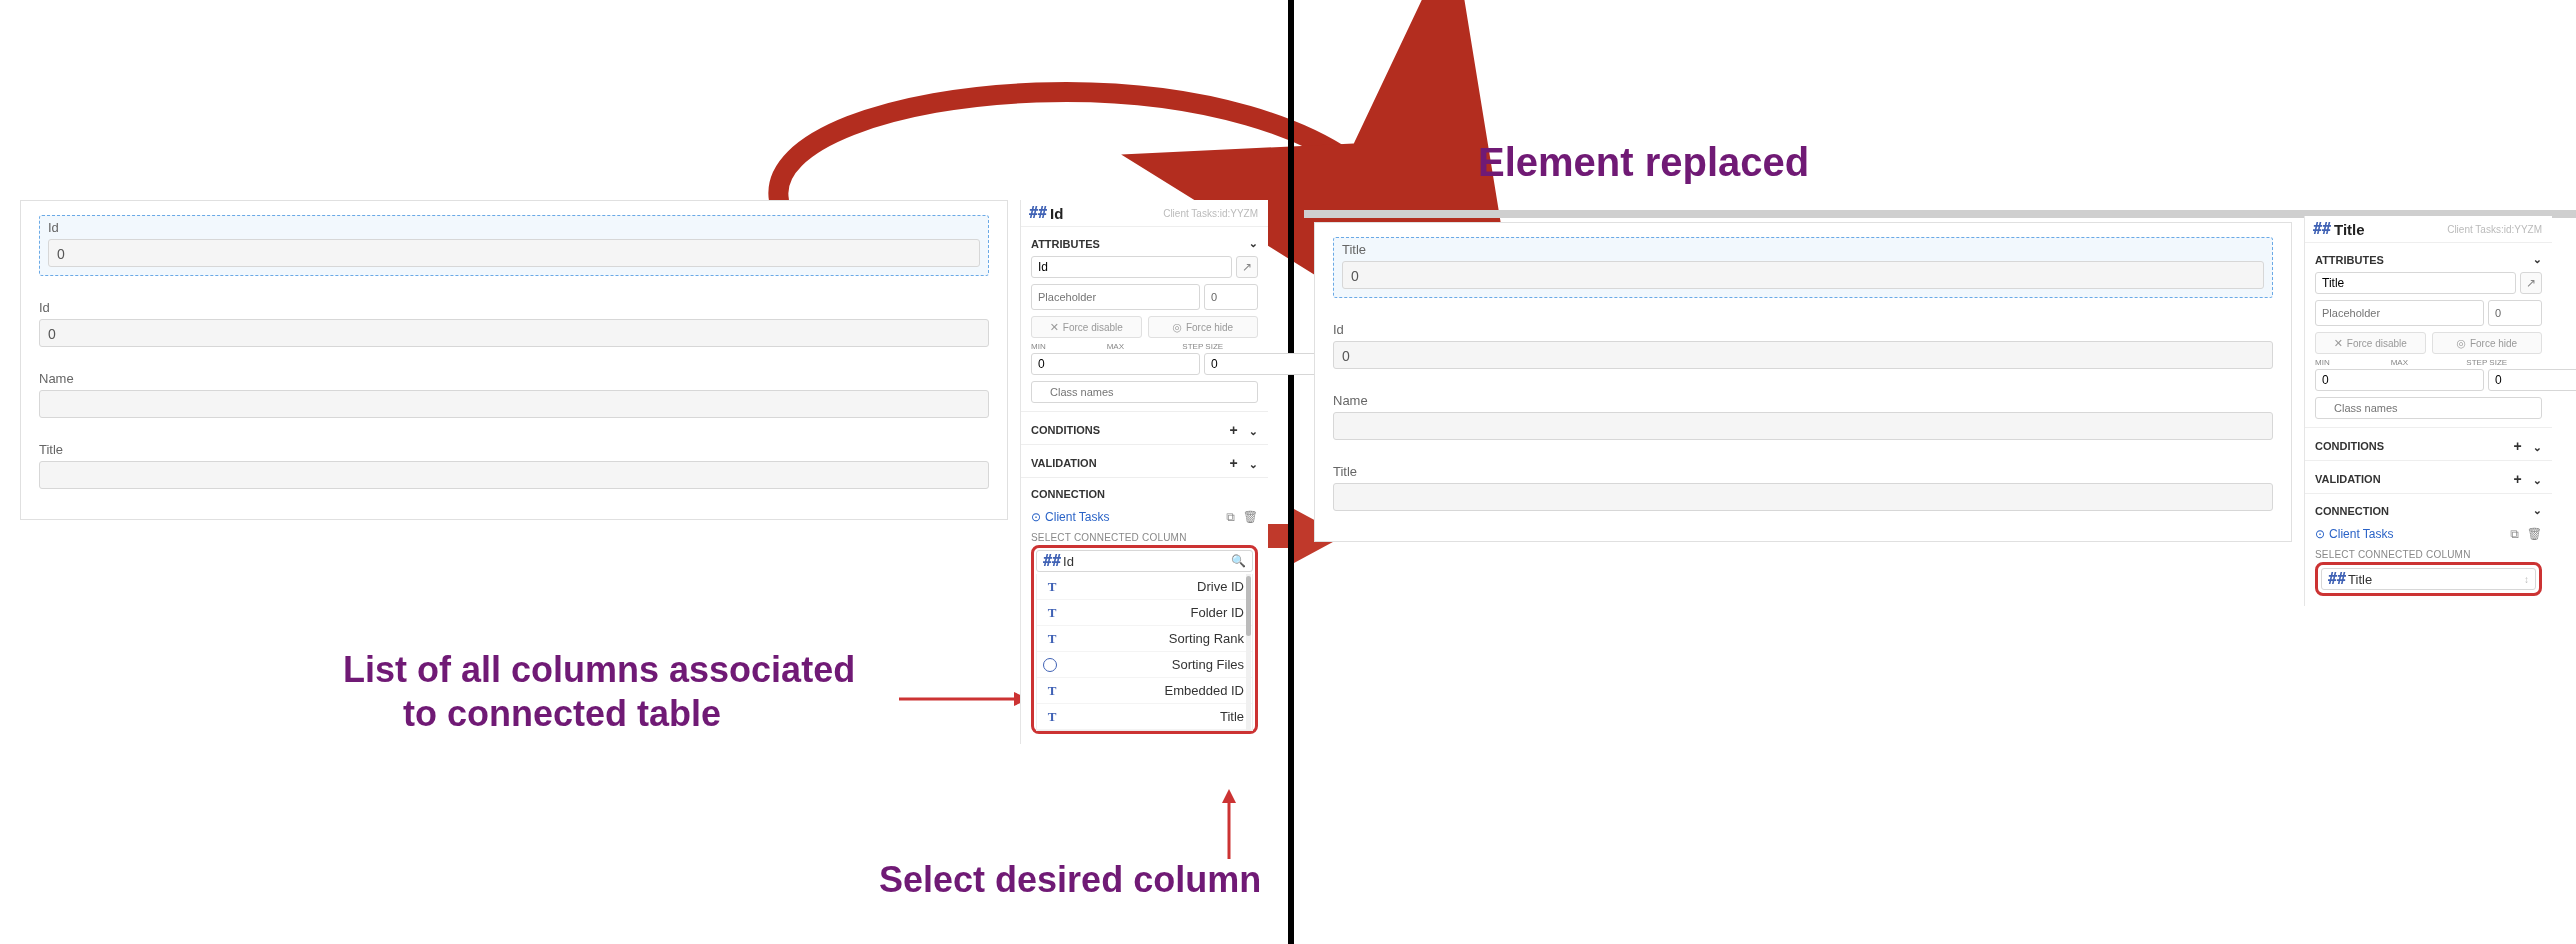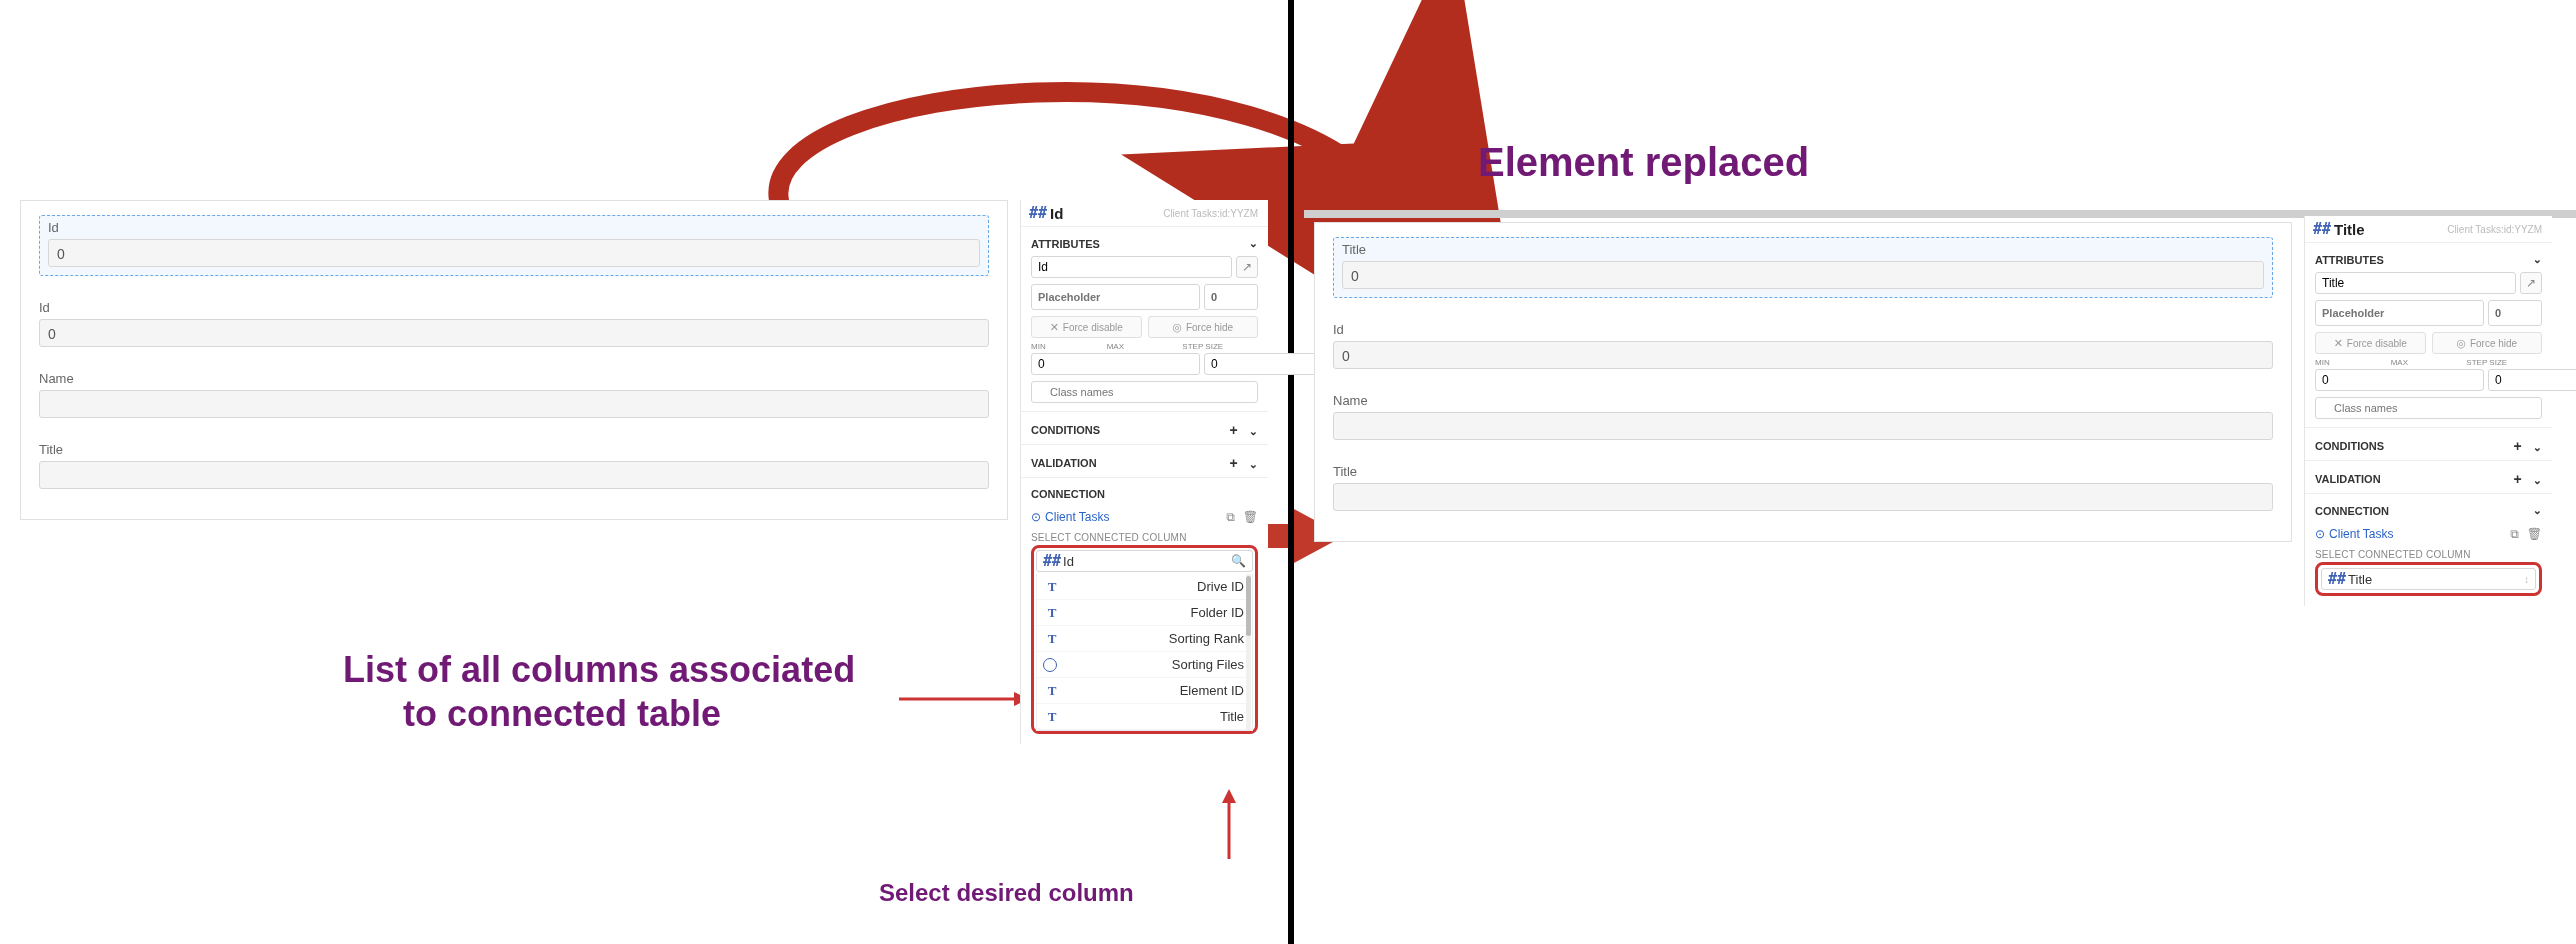--- a/index.html
+++ b/index.html
@@ -101,21 +101,21 @@
     font-size: 12px; padding: 0 6px; background: #fff;
   }
   .attr-name .plusbtn {
     width: 22px; height: 22px; border: 1px solid #d7d7d7; border-radius: 3px;
     display: flex; align-items: center; justify-content: center;
     color: #888; font-size: 12px; cursor: pointer; background: #fafafa;
   }
   .row2 { display: flex; gap: 4px; margin-bottom: 6px; }
   .row2 input {
     flex: 1; height: 22px; border: 1px solid #d7d7d7; border-radius: 3px;
-    font-size: 11px; padding: 12px 6px; color: #666; background: #fff; font-weight: bold;
+    font-size: 11px; padding: 12px 6px; color: #666; background: #fff;
   }
   .row2 .numbox { width: 54px; flex: none; }
   .toggle-row { display: flex; gap: 6px; }
   .toggle-ctrl {
     flex: 1; height: 22px;
     border: 1px solid #e0e0e0; border-radius: 3px;
     display: flex; align-items: center; justify-content: center; gap: 4px;
     font-size: 10px; color: #999; background: #fafafa;
   }
   .toggle-ctrl .ico { font-size: 11px; }
@@ -205,21 +205,21 @@
   .col-closed .expand { color: #bbb; font-size: 10px; }
 
   
   .annot {
     position: absolute;
     color: #701a75;
     font-weight: 700;
     font-family: Liberation Sans, sans-serif;
     white-space: nowrap;
   }
-  .annot.small { font-size: 24px; margin-top: 20px; }
+  .annot.small { font-size: 36px; }
   .annot.med   { font-size: 36px; }
   .annot.big   { font-size: 40px; }
   .annot.center { text-align: right; }
 
   
   .curve-svg {
     position: absolute;
     top: 60px; left: 719px;
     width: 779px; height: 190px;
     overflow: visible;
@@ -402,21 +402,21 @@
           <div class="col-item">
             <span class="typeico">T</span>
             <span class="colname">Sorting Rank</span>
           </div>
           <div class="col-item circle">
             <span class="typeico"></span>
             <span class="colname">Sorting Files</span>
           </div>
           <div class="col-item">
             <span class="typeico">T</span>
-            <span class="colname">Element ID</span>
+            <span class="colname">Embedded ID</span>
           </div>
           <div class="col-item">
             <span class="typeico">T</span>
             <span class="colname">Title</span>
           </div>
           <div class="col-scrollbar"></div>
         </div>
       </div>
     </div>
   </div>

